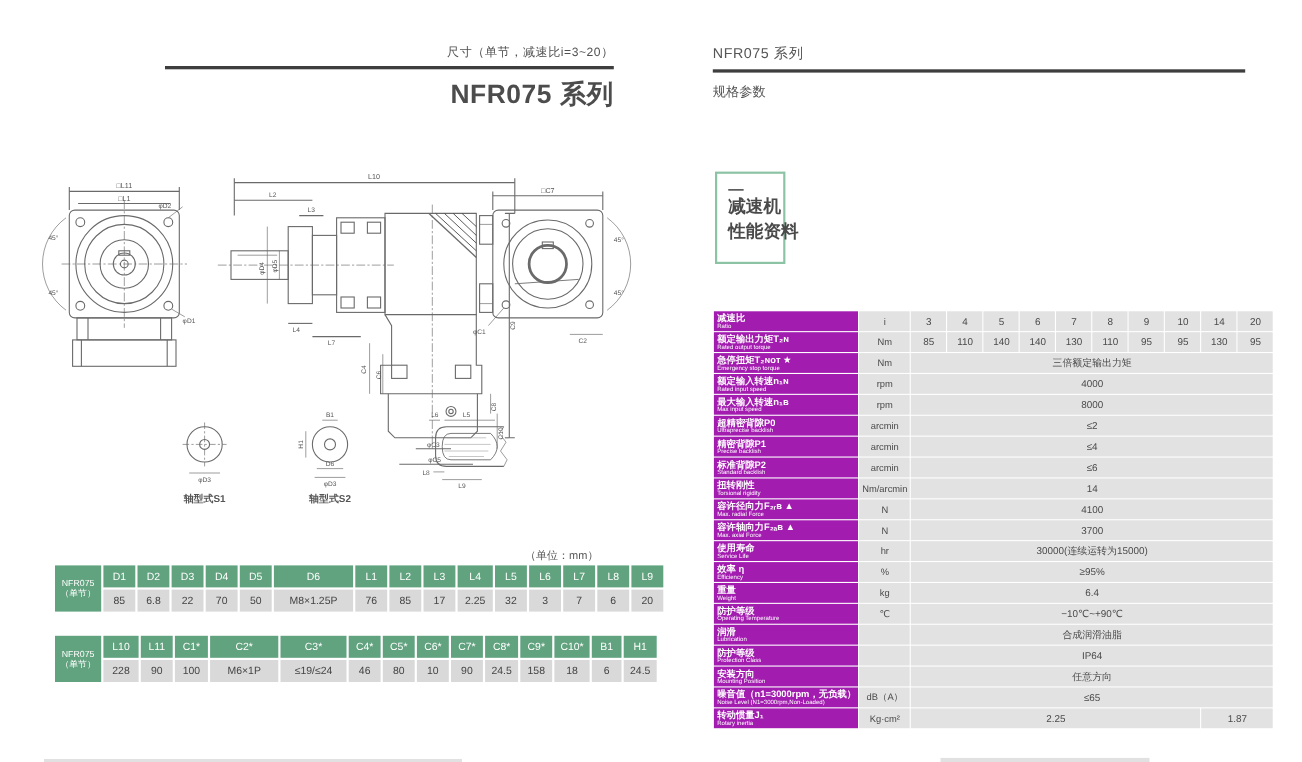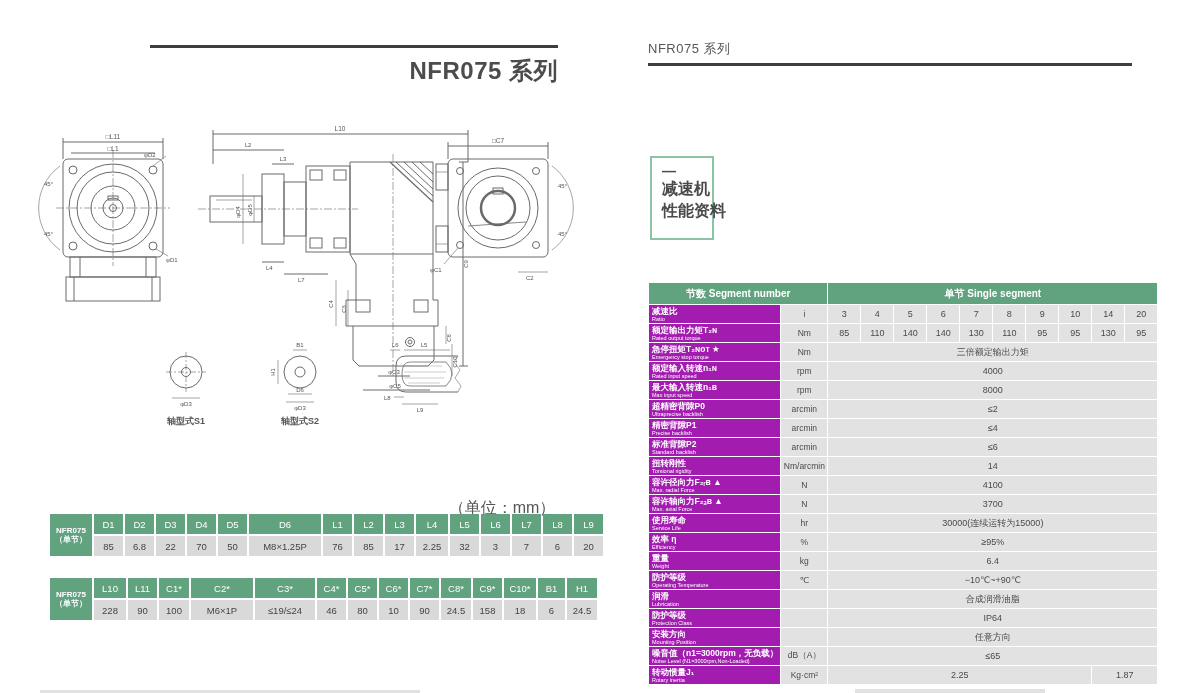--- a/index.html
+++ b/index.html
@@ -18,30 +18,30 @@
   .right-head .rule{height:3px;background:#3e3e3e;margin-top:5px;}
   .right-head .subtitle{font-size:12px;color:#565656;margin-top:9px;}
 
   
   .badge{position:absolute;left:650px;top:156px;width:64px;height:84px;
          border:2px solid #8cc3a4;padding:6px 0 0 10px;box-sizing:border-box;}
   .badge .dash{font-size:14px;font-weight:bold;color:#4a4a4a;line-height:14px;}
   .badge .bl{font-size:16px;font-weight:bold;color:#4a4a4a;line-height:22px;white-space:nowrap;}
 
   
-  .drawing{position:absolute;left:38px;top:104px;text-align:center;}
+  .drawing{position:absolute;left:38px;top:136px;text-align:center;}
   .drawing svg text{font-family:"Liberation Sans","DejaVu Sans",sans-serif;fill:#555;}
 
   
-  .unit-note{position:absolute;left:427px;top:498px;width:150px;text-align:center;font-size:16px;color:#555;}
+  .unit-note{position:absolute;left:394px;top:498px;width:150px;text-align:right;font-size:10px;color:#555;}
 
   
   .dim-table{position:absolute;border-collapse:separate;border-spacing:2px;}
   .dim-table td{text-align:center;vertical-align:middle;}
-  .dim-table .drh{background:#61a27f;color:#fff;font-size:8px;line-height:9px;width:40px;font-weight:bold;text-align:center;}
+  .dim-table .drh{background:#61a27f;color:#fff;font-size:8px;line-height:9px;width:40px;font-weight:normal;text-align:center;}
   .dim-table .dh{background:#61a27f;color:#fff;font-weight:normal;font-size:9.5px;height:18px;}
   .dim-table .dv{background:#d9d9d9;color:#444;font-size:9.5px;height:18px;}
   .t1{left:48px;top:512px;}
   .t2{left:48px;top:576px;}
 
   
   .spec{position:absolute;left:648px;top:282px;border-collapse:separate;border-spacing:1px;table-layout:fixed;}
   .spec td{vertical-align:middle;text-align:center;overflow:hidden;}
   .spec .sh{background:#61a27f;color:#fff;font-size:10px;font-weight:bold;height:19px;}
   .spec .sl{background:#a21caf;color:#fff;text-align:left;padding:1px 2px 1px 3px;height:16px;}
@@ -54,27 +54,29 @@
   .cutoff{position:absolute;background:#c9c9c9;opacity:.55;}
   .cutoff.a{left:40px;top:690px;width:380px;height:3px;}
   .cutoff.b{left:855px;top:689px;width:190px;height:4px;}
 </style>
 </head>
 <body>
 
 <div class="page">
 
   <div class="left-head">
+    <div class="note">尺寸（单节，减速比i=3~20）</div>
     <div class="rule"></div>
     <div class="title">NFR075 系列</div>
   </div>
 
   <div class="right-head">
     <div class="series">NFR075 系列</div>
     <div class="rule"></div>
+    <div class="subtitle">规格参数</div>
   </div>
 
   <div class="badge">
     <div class="dash">—</div>
     <div class="bl">减速机</div>
     <div class="bl">性能资料</div>
   </div>
 
   <div class="drawing">
   <svg width="545" height="340" viewBox="0 0 545 340" fill="none" stroke="#6a6a6a" stroke-width="1">
@@ -340,24 +342,20 @@
         <col style="width:32px">
         <col style="width:32px">
         <col style="width:32px">
       <col style="width:32px">
         <col style="width:32px">
         <col style="width:32px">
         <col style="width:32px">
         <col style="width:32px">
     </colgroup>
     <tbody>
-        <tr>
-      <td class="sh" colspan="2">节数 Segment number</td>
-      <td class="sh" colspan="10">单节 Single segment</td>
-    </tr>
     <tr>
       <td class="sl">
             <div class="cn">减速比</div>
             <div class="en">Ratio</div>
           </td>
       <td class="su">i</td>
       <td class="sv">3</td>
       <td class="sv">4</td>
       <td class="sv">5</td>
       <td class="sv">6</td>

